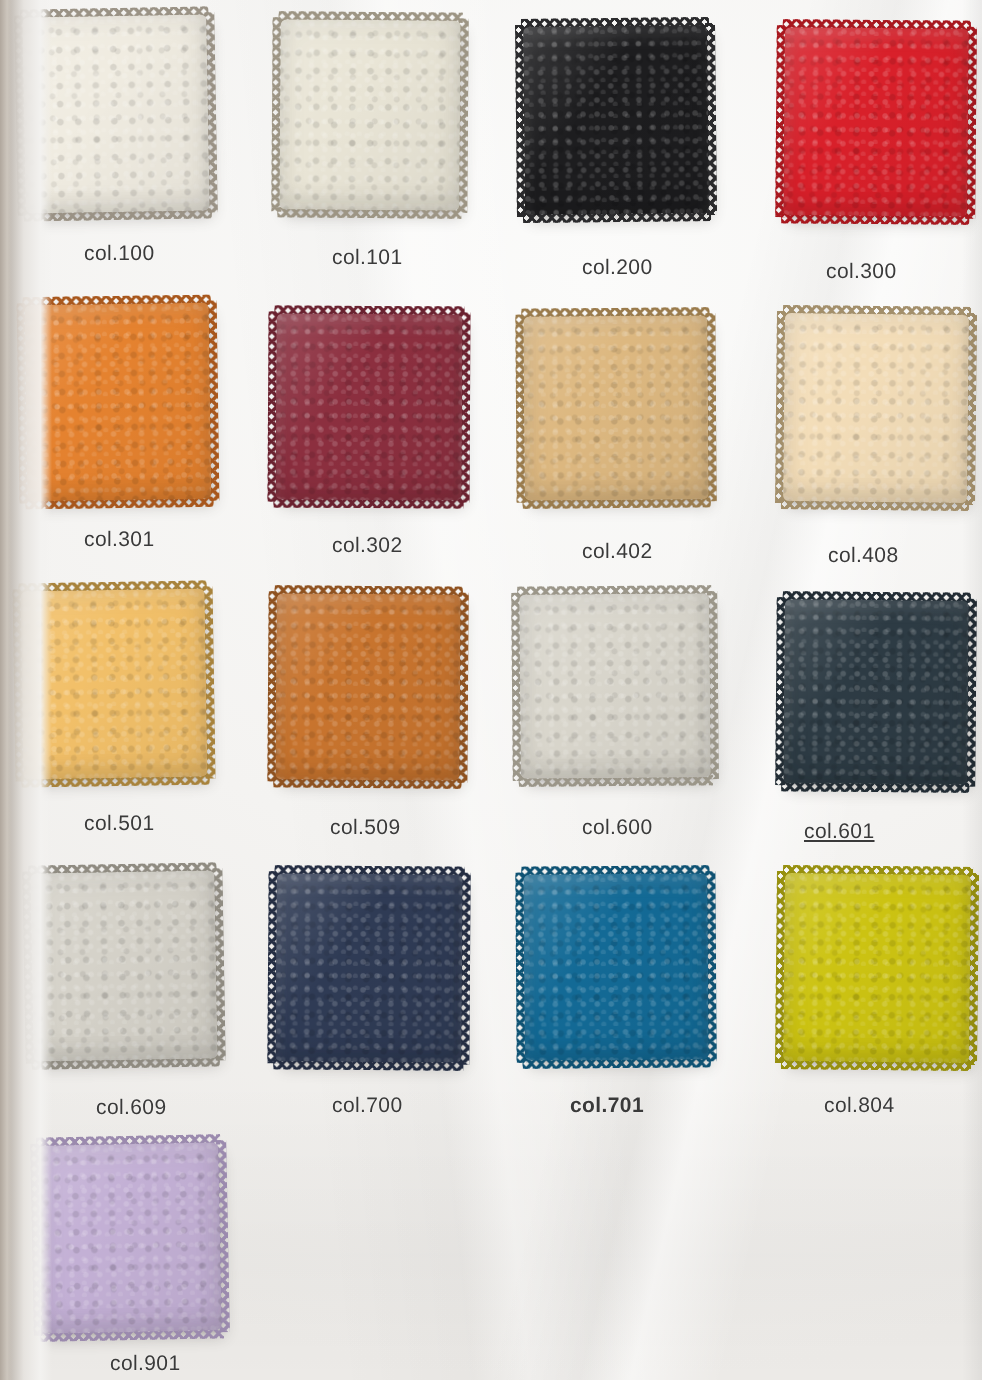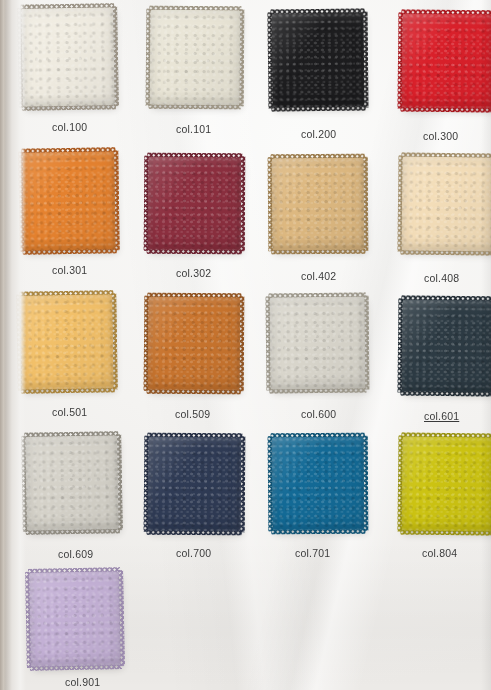--- a/index.html
+++ b/index.html
@@ -39,21 +39,21 @@
     background:linear-gradient(90deg,#b0a79d 0%, #cdc6bd 60%, rgba(205,198,189,0) 100%);
     pointer-events:none;
   }
   
   #right-edge{
     position:absolute;right:0;top:0;width:10px;height:100%;
     background:linear-gradient(270deg, rgba(0,0,0,.055) 0%, rgba(0,0,0,0) 100%);
     pointer-events:none;
   }
 
-  #grid{position:absolute;inset:0;margin-left:10px;}
+  #grid{position:absolute;inset:0;}
 
   .cell{position:absolute;}
 
   .swatch-wrap{position:absolute;}
 
   .swatch{
     position:absolute;left:0;top:0;right:0;bottom:0;
     border-radius:3px;
     
     background-image:
@@ -243,21 +243,21 @@
       </div>
       <div class="cell">
         <div class="swatch-wrap" style="left: 392px; top: 300px; width: 92px; height: 92px; transform: rotate(0.5deg);">
           <div class="drop"></div>
           <div class="pink-edge pink-top" style="--c: #222c34;"></div>
           <div class="pink-edge pink-bottom" style="--c: #222c34;"></div>
           <div class="pink-edge pink-left" style="--c: #222c34;"></div>
           <div class="pink-edge pink-right" style="--c: #222c34;"></div>
           <div class="swatch" style="background-color: rgb(45, 59, 68);"></div>
         </div>
-        <div class="label" style="left: 414px; top: 410px; color: rgb(58, 58, 58); text-decoration: underline;">col.601</div>
+        <div class="label" style="left: 402px; top: 410px; color: rgb(58, 58, 58); text-decoration: underline;">col.601</div>
       </div>
       <div class="cell">
         <div class="swatch-wrap" style="left: 16px; top: 436px; width: 92px; height: 94px; transform: rotate(-1deg);">
           <div class="drop"></div>
           <div class="pink-edge pink-top" style="--c: #8f8b81;"></div>
           <div class="pink-edge pink-bottom" style="--c: #8f8b81;"></div>
           <div class="pink-edge pink-left" style="--c: #8f8b81;"></div>
           <div class="pink-edge pink-right" style="--c: #8f8b81;"></div>
           <div class="swatch" style="background-color: rgb(213, 210, 201);"></div>
         </div>
@@ -276,21 +276,21 @@
       </div>
       <div class="cell">
         <div class="swatch-wrap" style="left: 262px; top: 437px; width: 92px; height: 93px; transform: rotate(-0.4deg);">
           <div class="drop"></div>
           <div class="pink-edge pink-top" style="--c: #0e5273;"></div>
           <div class="pink-edge pink-bottom" style="--c: #0e5273;"></div>
           <div class="pink-edge pink-left" style="--c: #0e5273;"></div>
           <div class="pink-edge pink-right" style="--c: #0e5273;"></div>
           <div class="swatch" style="background-color: rgb(19, 106, 150);"></div>
         </div>
-        <div class="label" style="left: 285px; top: 547px; color: rgb(58, 58, 58);">col.701</div>
+        <div class="label" style="left: 285px; top: 547px; color: rgb(58, 58, 58); font-weight: bold;">col.701</div>
       </div>
       <div class="cell">
         <div class="swatch-wrap" style="left: 392px; top: 437px; width: 93px; height: 94px; transform: rotate(0.6deg);">
           <div class="drop"></div>
           <div class="pink-edge pink-top" style="--c: #97900f;"></div>
           <div class="pink-edge pink-bottom" style="--c: #97900f;"></div>
           <div class="pink-edge pink-left" style="--c: #97900f;"></div>
           <div class="pink-edge pink-right" style="--c: #97900f;"></div>
           <div class="swatch" style="background-color: rgb(204, 195, 18);"></div>
         </div>

